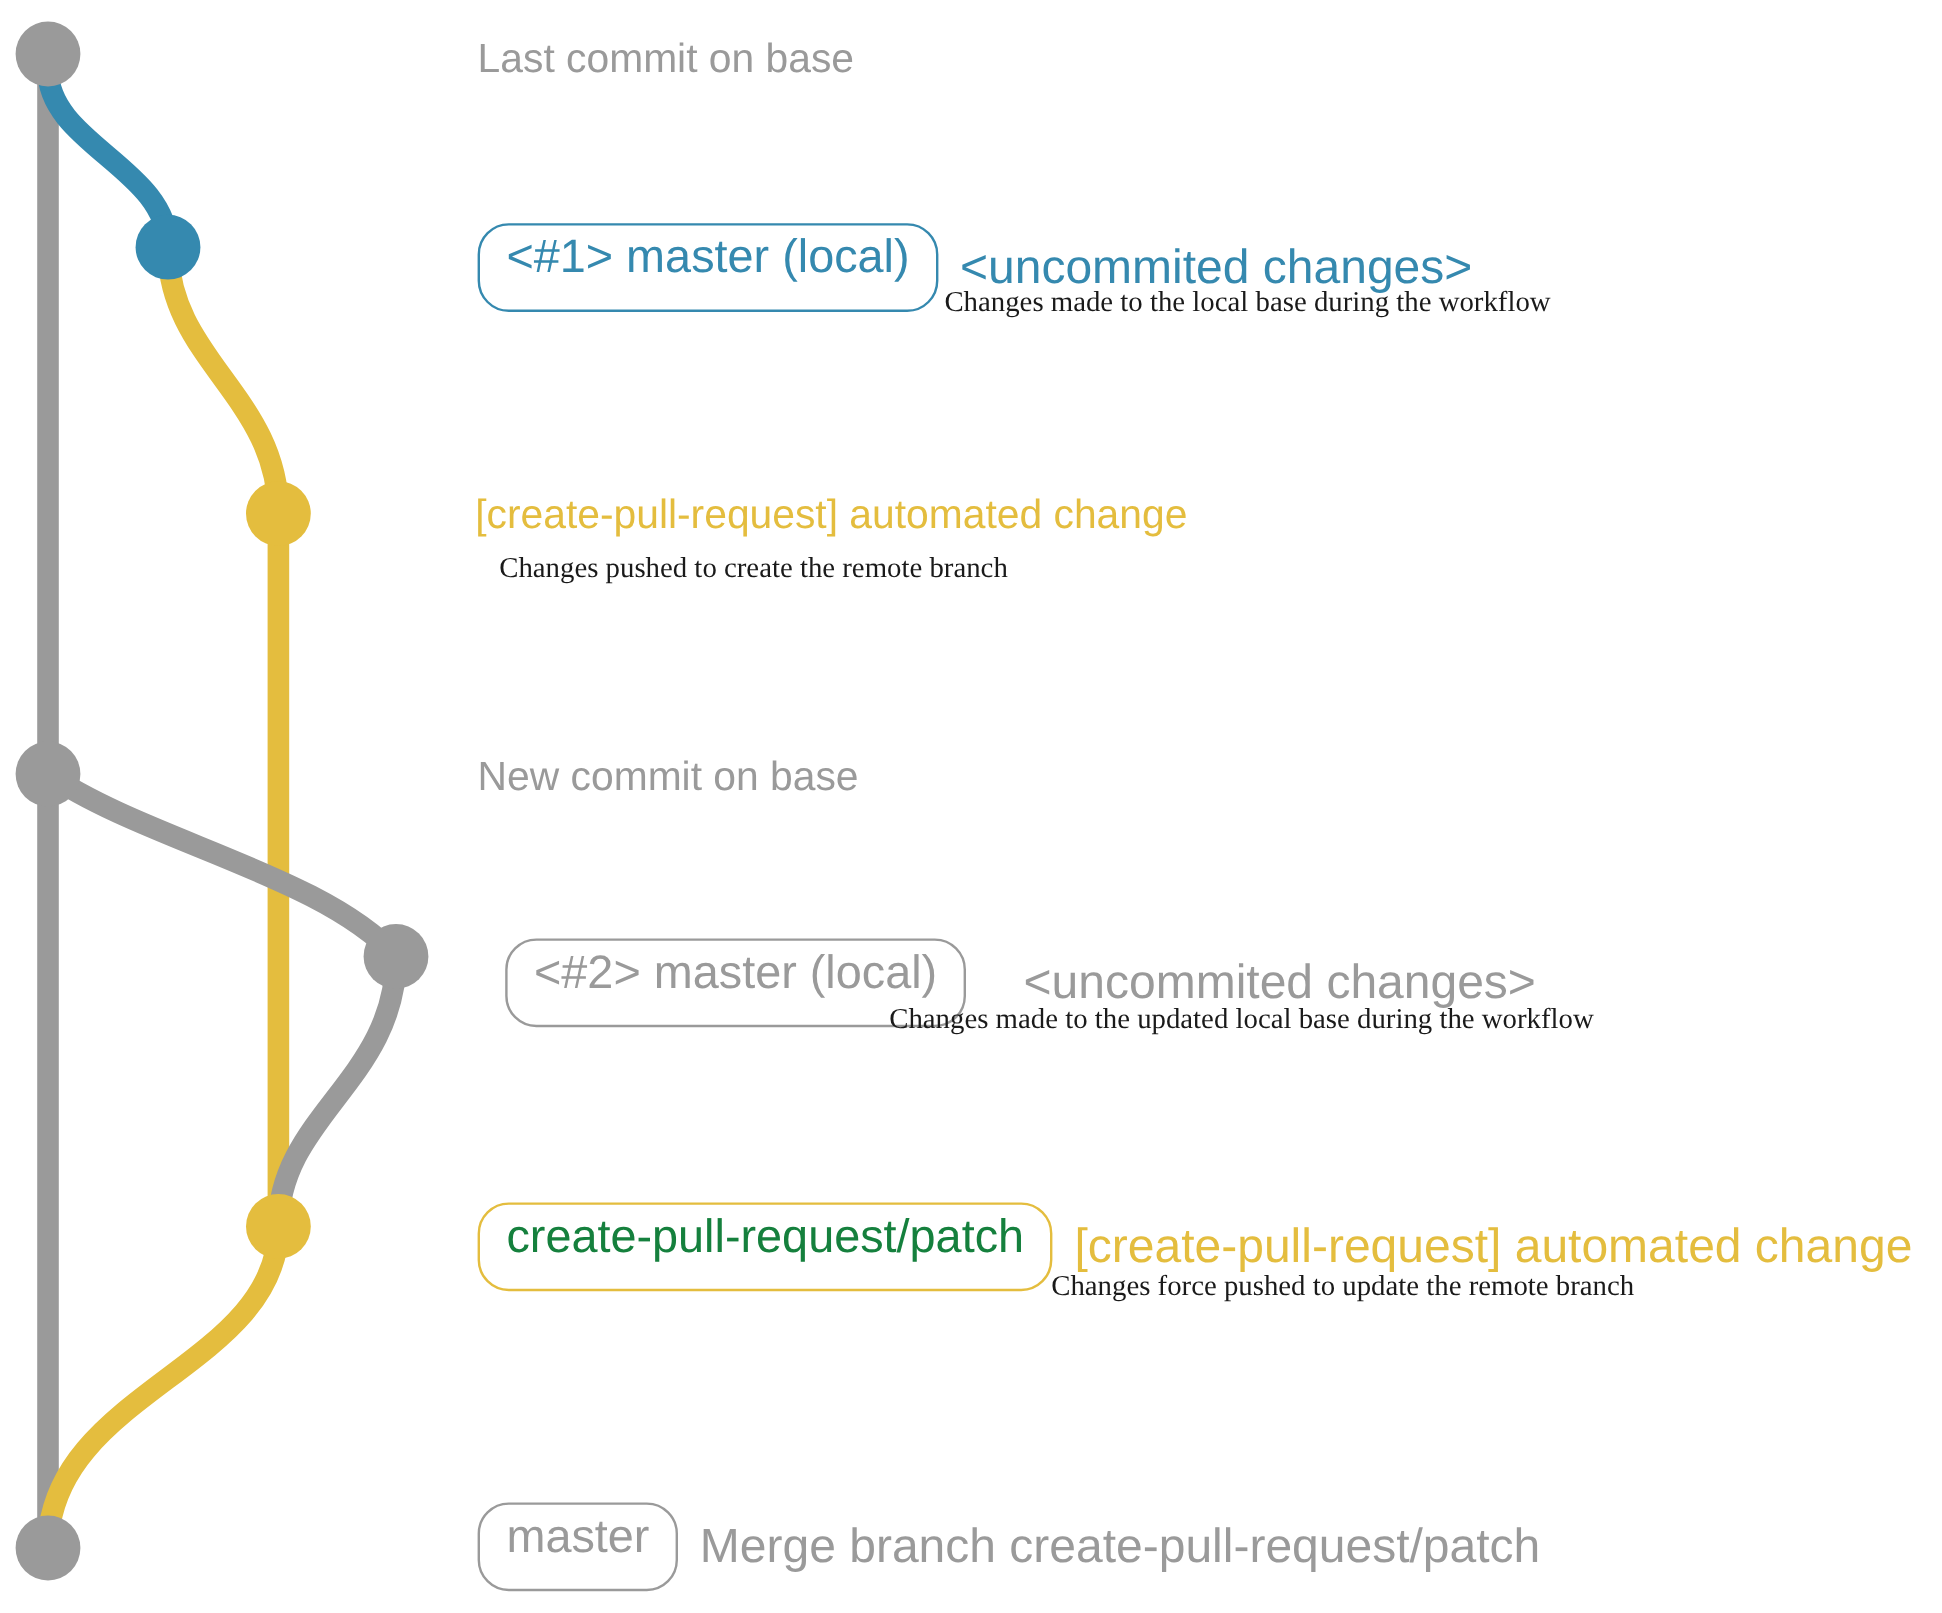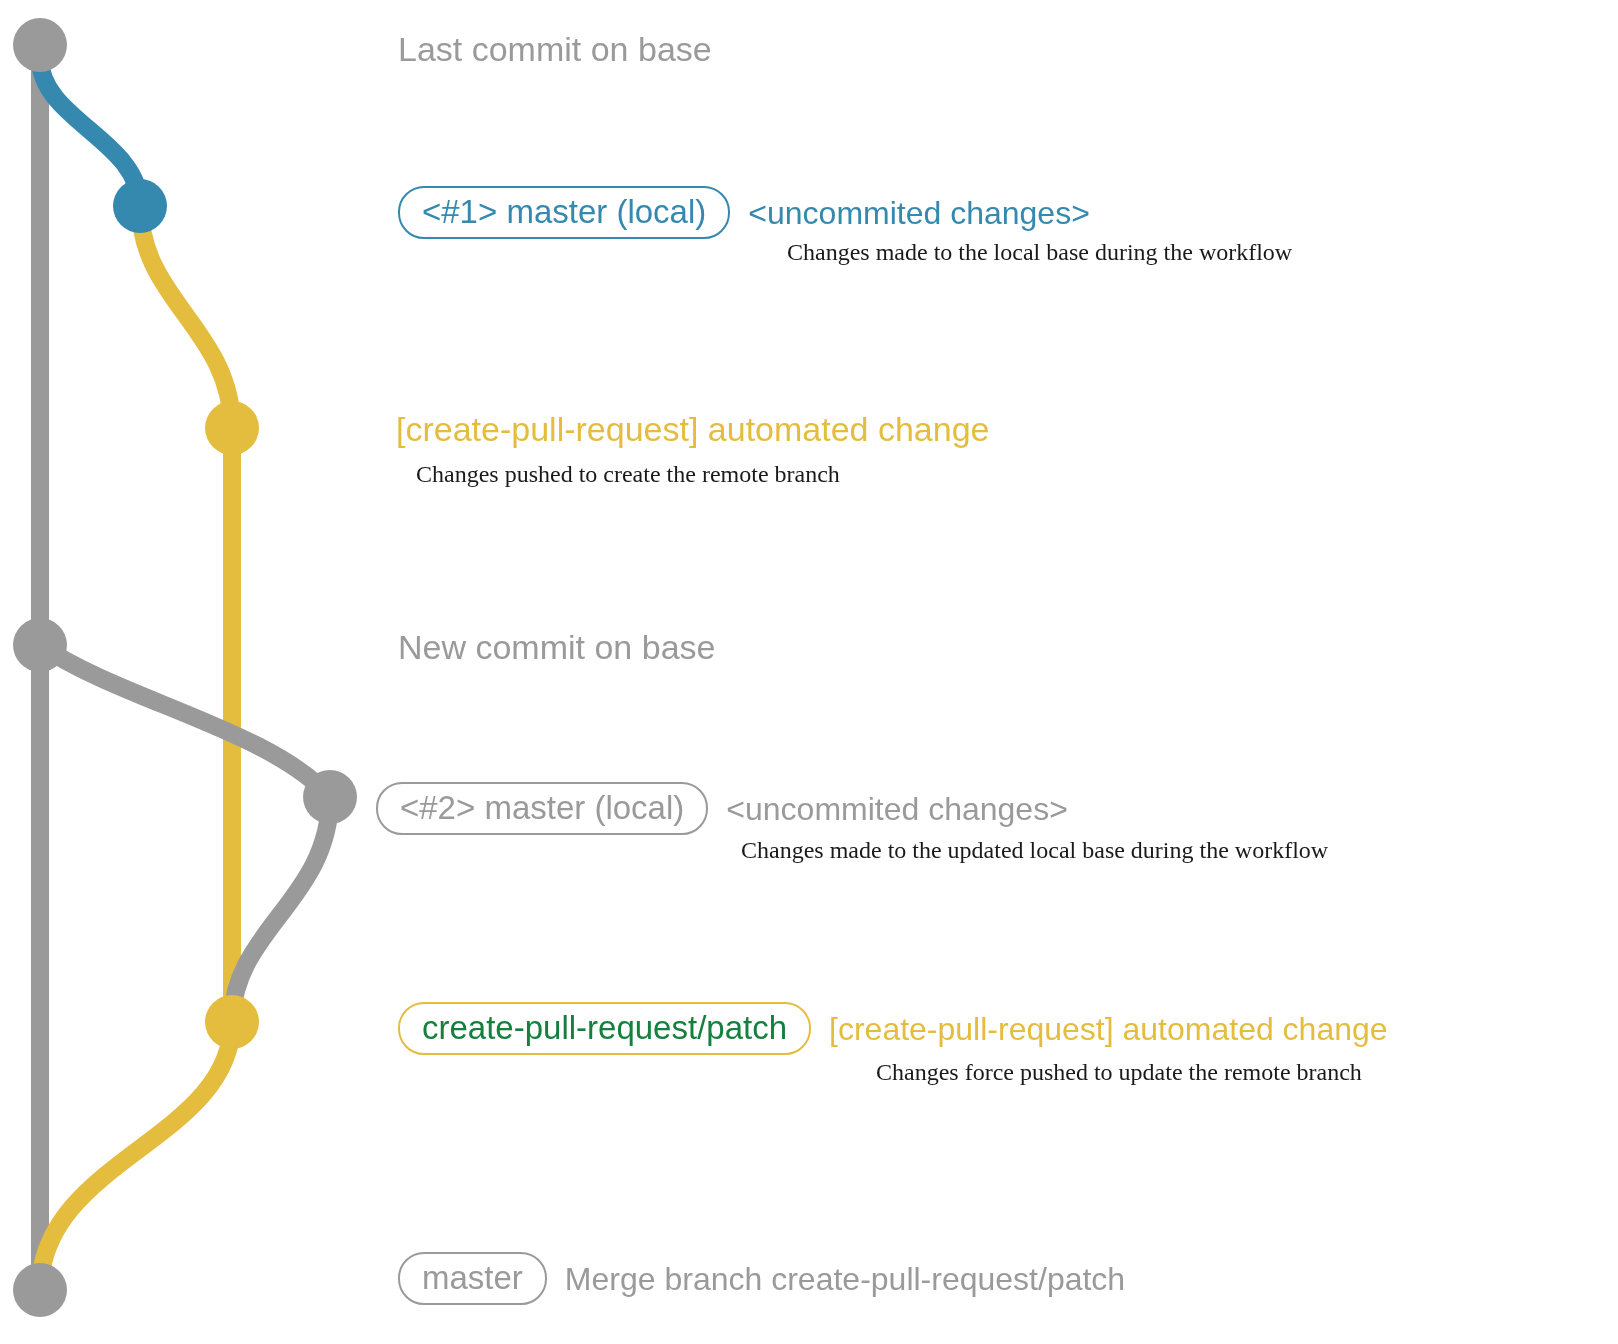--- a/index.html
+++ b/index.html
@@ -48,34 +48,34 @@
   .plain-title.yellow{ color: #e4bd3e; }
 
   
   .pill-row {
     display: flex;
     align-items: center;
   }
   .pill {
     border: 2px solid #9a9a9a;
     border-radius: 26px;
-    padding: 7px 22px 9px 22px;
-    font-size: 33px;
+    padding: 7px 22px 24px 22px;
+    font-size: 39px;
     line-height: 1.0;
     color: #9a9a9a;
     white-space: nowrap;
     background: transparent;
     box-sizing: border-box;
   }
   .pill.blue   { border-color: #3589af; color: #3589af; }
   .pill.yellow { border-color: #e4bd3e; color: #15803d; }
   .pill.gray   { border-color: #9a9a9a; color: #9a9a9a; }
 
   .subject {
-    font-size: 32px;
+    font-size: 40px;
     line-height: 1.0;
     white-space: nowrap;
     margin-left: 18px;
   }
   .subject.blue   { color: #3589af; }
   .subject.yellow { color: #e4bd3e; }
   .subject.gray   { color: #9a9a9a; }
 
   
   .desc {
@@ -133,21 +133,21 @@
 
   <div class="row" style="left:396px; top:412px;">
     <div class="plain-title yellow">[create-pull-request] automated change</div>
   </div>
   <div class="desc" style="left:416px; top:462px;">Changes pushed to create the remote branch</div>
 
   <div class="row" style="left:398px; top:630px;">
     <div class="plain-title gray">New commit on base</div>
   </div>
 
-  <div class="row pill-row" style="left:376px; top:782px;">
+  <div class="row pill-row" style="left:421px; top:782px;gap:30px;">
     <div class="pill gray">&lt;#2&gt; master (local)</div>
     <div class="subject gray">&lt;uncommited changes&gt;</div>
   </div>
   <div class="desc" style="left:741px; top:838px;">Changes made to the updated local base during the workflow</div>
 
   <div class="row pill-row" style="left:398px; top:1002px;">
     <div class="pill yellow">create-pull-request/patch</div>
     <div class="subject yellow">[create-pull-request] automated change</div>
   </div>
   <div class="desc" style="left:876px; top:1060px;font-family:Liberation Serif, serif;">Changes force pushed to update the remote branch</div>

